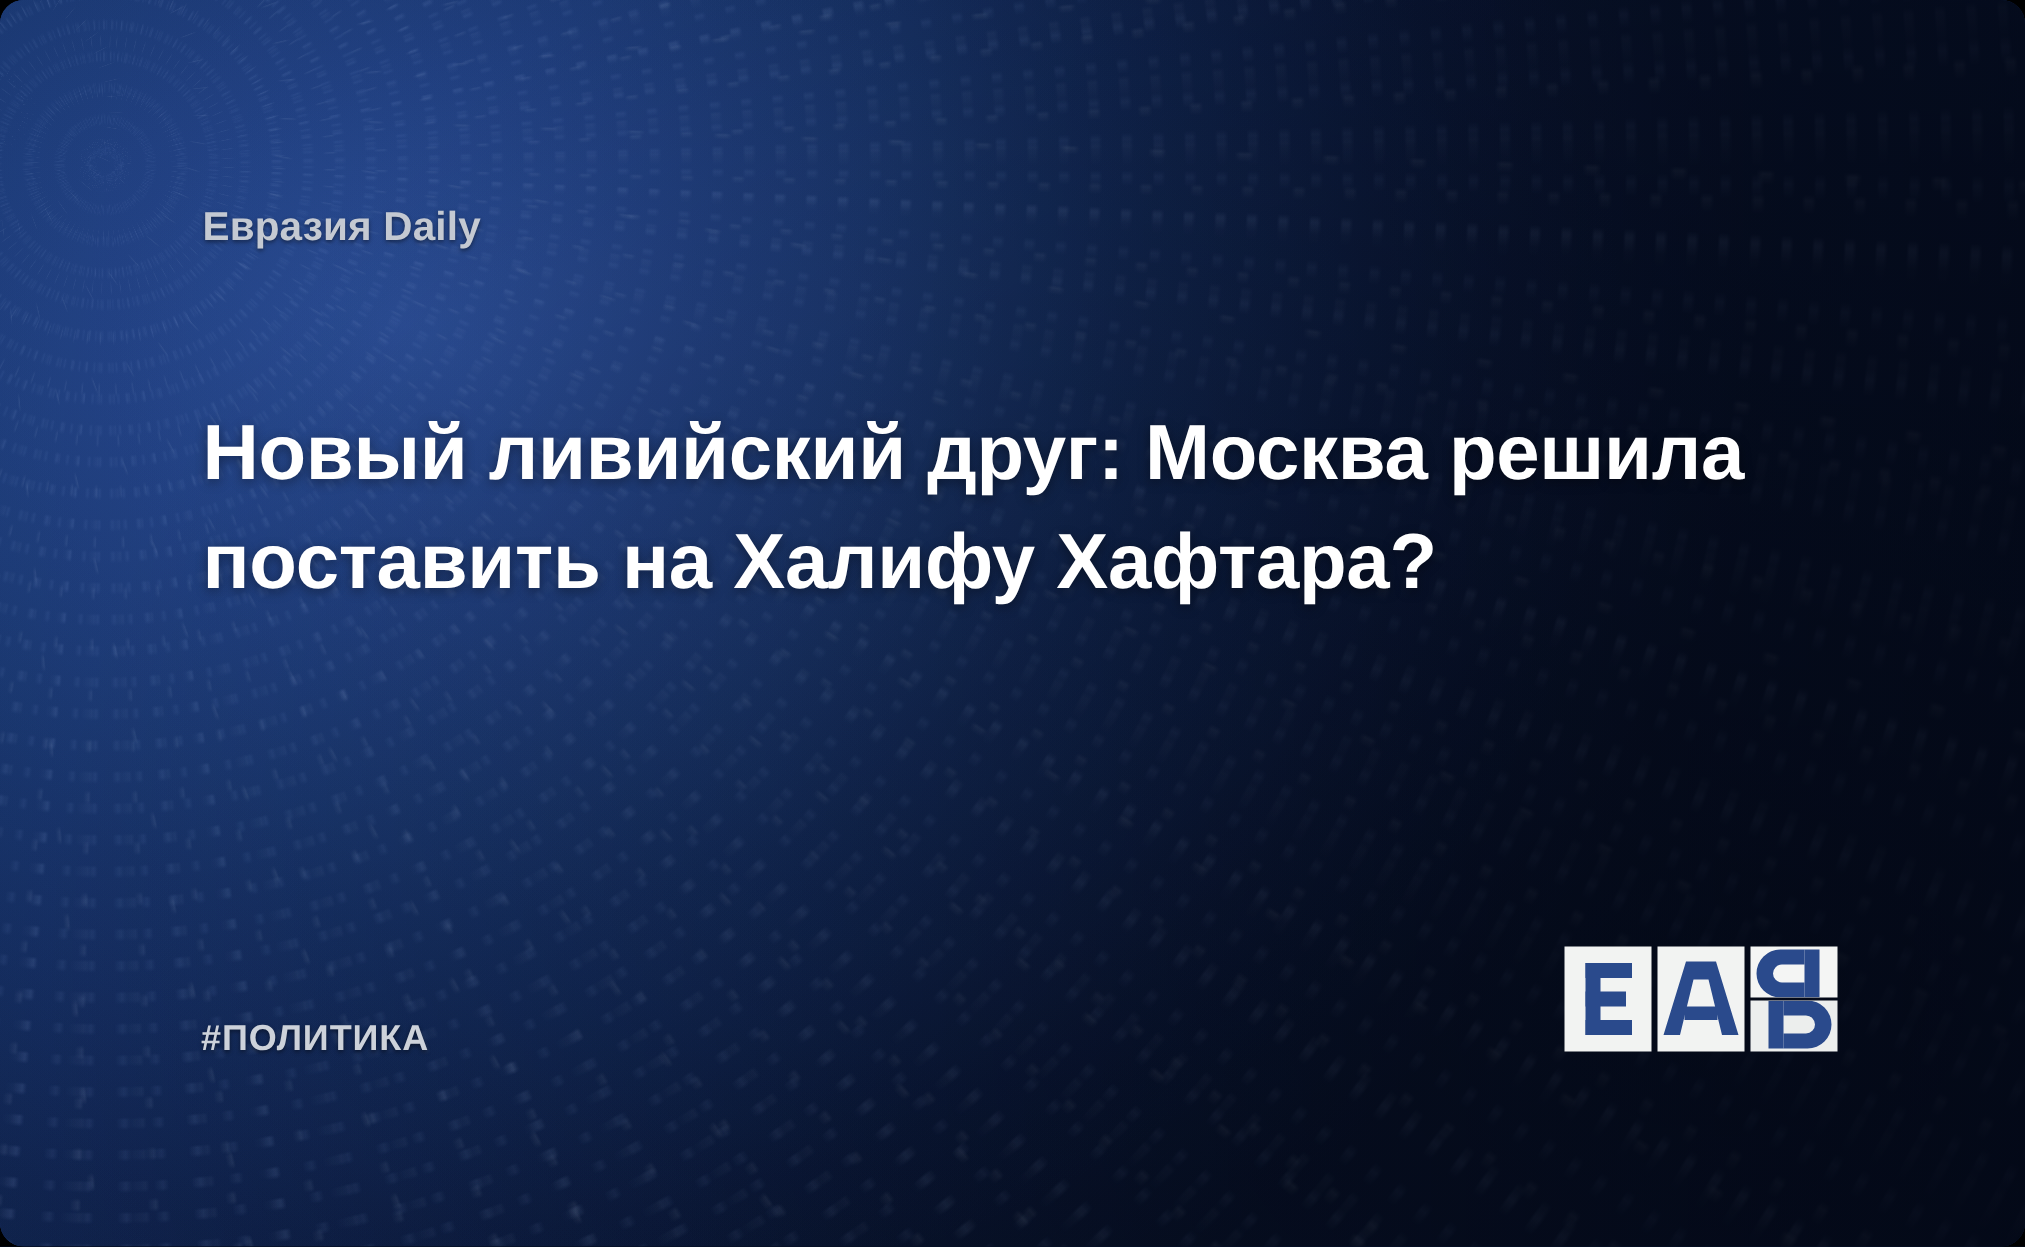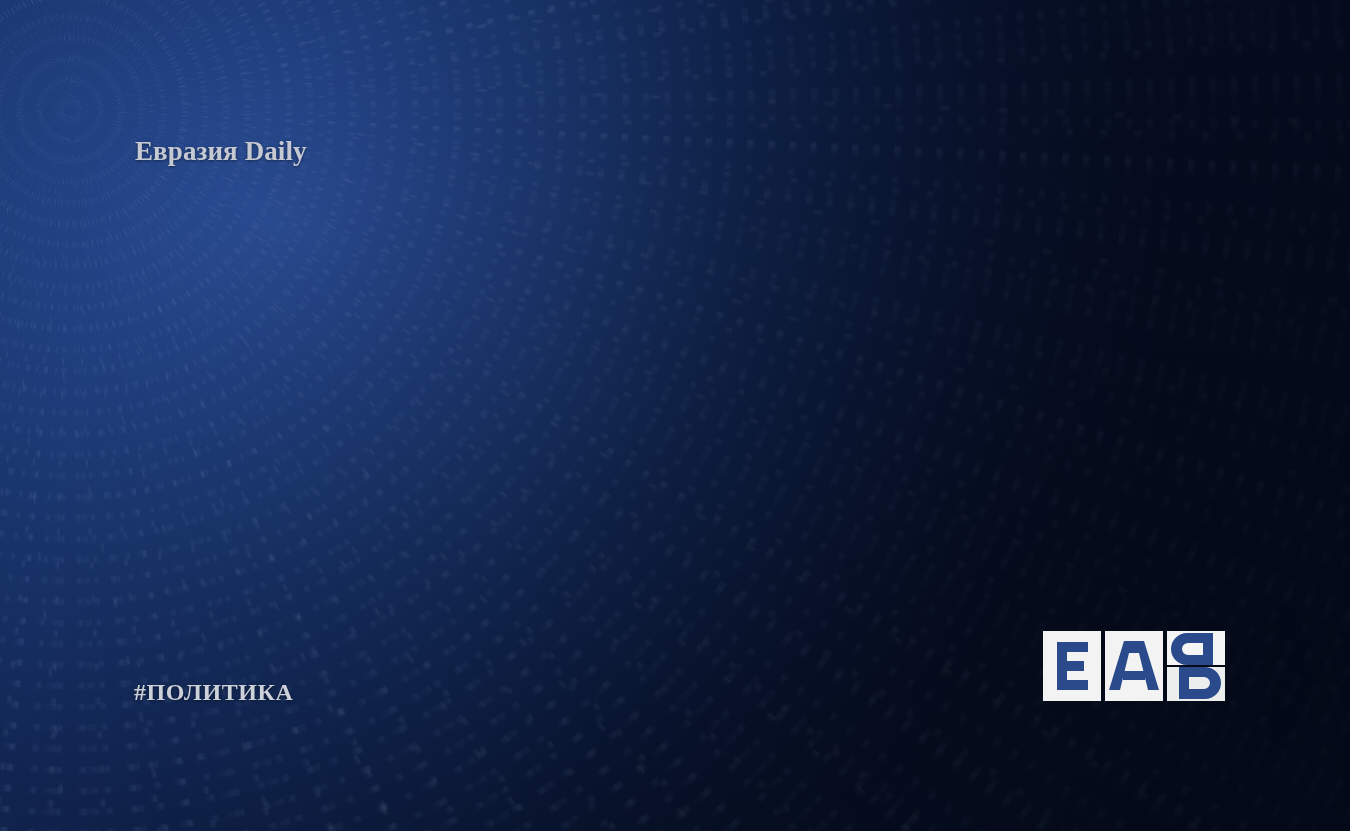--- a/index.html
+++ b/index.html
@@ -5,22 +5,23 @@
   html, body {
     margin: 0;
     padding: 0;
     background: #000;
   }
   .stage {
     position: relative;
     width: 1350px;
     height: 831px;
     overflow: hidden;
-    font-family: Liberation Serif, serif;
+    font-family: Liberation Sans, sans-serif;
     background: #0b1e47;
+    border-radius: 16px;
   }
 
   
   .bg-base {
     position: absolute;
     inset: 0;
     background:
       radial-gradient(ellipse 900px 760px at 20% 26%, #27478c 0%, #1d3a77 22%, #163163 42%, #102550 62%, #0b1a3d 80%, #08142f 100%),
       linear-gradient(110deg, #1b3a78 0%, #15306a 30%, #0e2351 58%, #0a1a3e 80%, #071430 100%);
   }
@@ -188,20 +189,21 @@
 
   <div class="bg-base"></div>
   <div class="trails"></div>
   <div class="trails2"></div>
   <div class="trails3"></div>
   <div class="bg-vignette"></div>
   <div class="bg-darken"></div>
 
   <div class="source">Евразия Daily</div>
 
+  <div class="headline">Новый ливийский друг: Москва решила поставить на Халифу Хафтара?</div>
 
   <div class="tag">#ПОЛИТИКА</div>
 
   <div class="logo">
 
     <div class="logo-tile">
       <svg width="58" height="70" viewBox="0 0 58 70" aria-hidden="true">
         <g fill="#2a4a8c">
           <rect x="14" y="11" width="10" height="48"></rect>
           <rect x="14" y="11" width="31" height="10"></rect>

